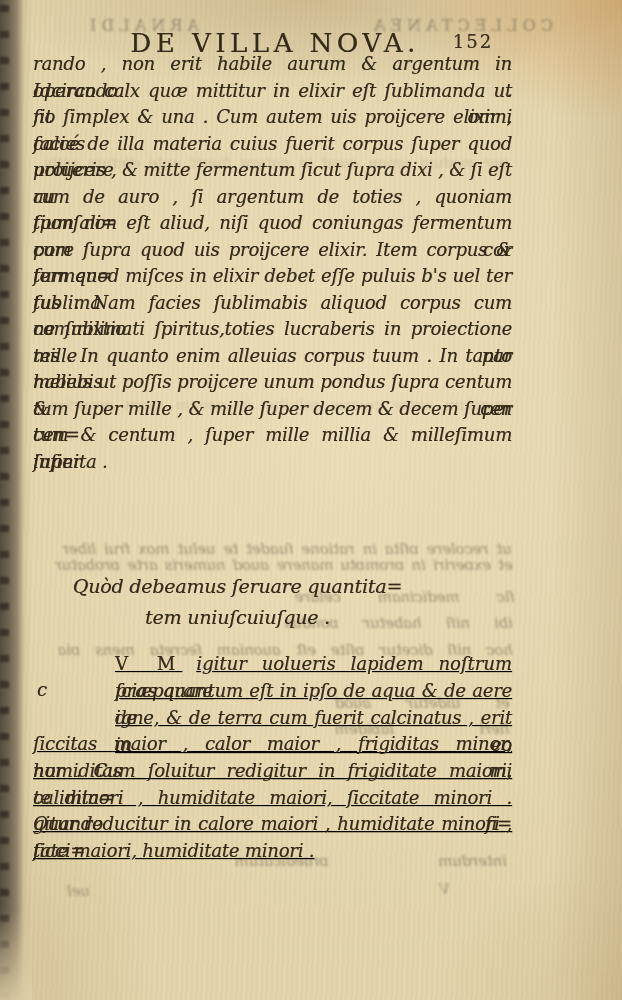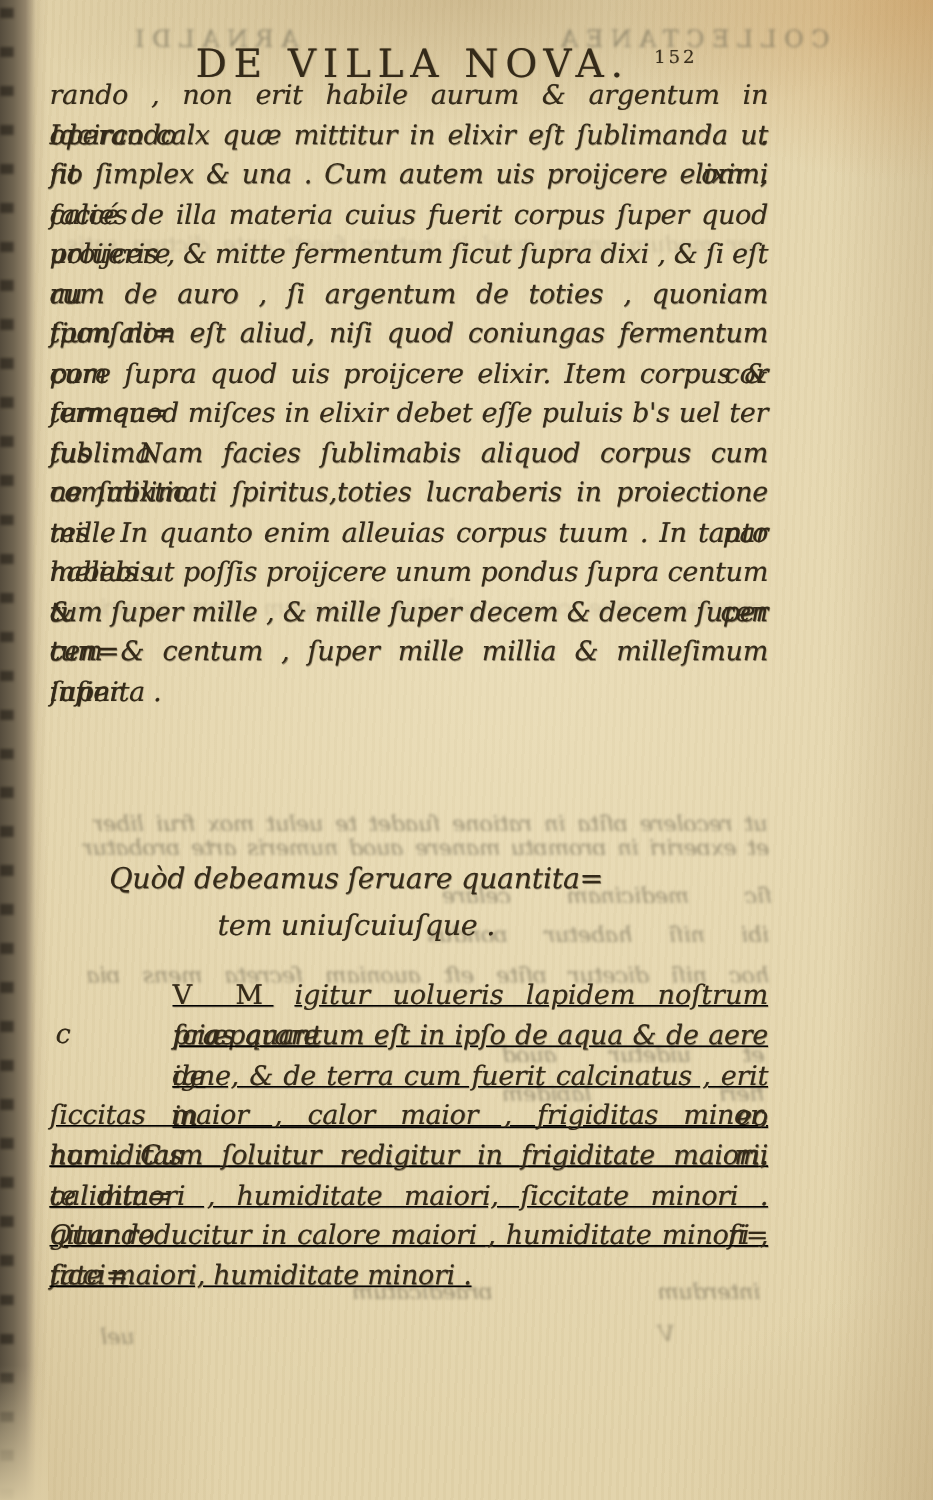--- a/index.html
+++ b/index.html
@@ -31,23 +31,24 @@
     background:linear-gradient(0deg, rgba(222,206,165,0.9), rgba(222,206,165,0));
   }
   
   .running-title{
     position:absolute;top:28px;left:120px;width:310px;
     font-size:26px;letter-spacing:4.5px;text-align:center;
     color:#342a19;text-shadow:0.4px 0.4px 0.6px rgba(45,34,18,0.55);
     filter:blur(0.2px);
   }
   .page-number{
-    position:absolute;top:31px;left:436px;width:50px;
-    font-size:12px;letter-spacing:2px;color:#3a2f1d;
+    position:absolute;top:31px;left:448px;width:50px;
+    font-size:18px;letter-spacing:2px;color:#3a2f1d;
     text-shadow:0.3px 0.3px 0.5px rgba(45,34,18,0.5);
+    text-align:center;
   }
   
   .textcol{position:absolute;left:33px;width:479px;}
   .para1{top:51px;}
   .line{
     font-style:italic;font-size:18px;line-height:26.5px;height:26.5px;
     color:#342a19;text-align:justify;text-align-last:justify;
     text-shadow:0.35px 0.35px 0.45px rgba(45,34,18,0.55);
     letter-spacing:-0.2px;white-space:normal;filter:blur(0.15px);
   }

